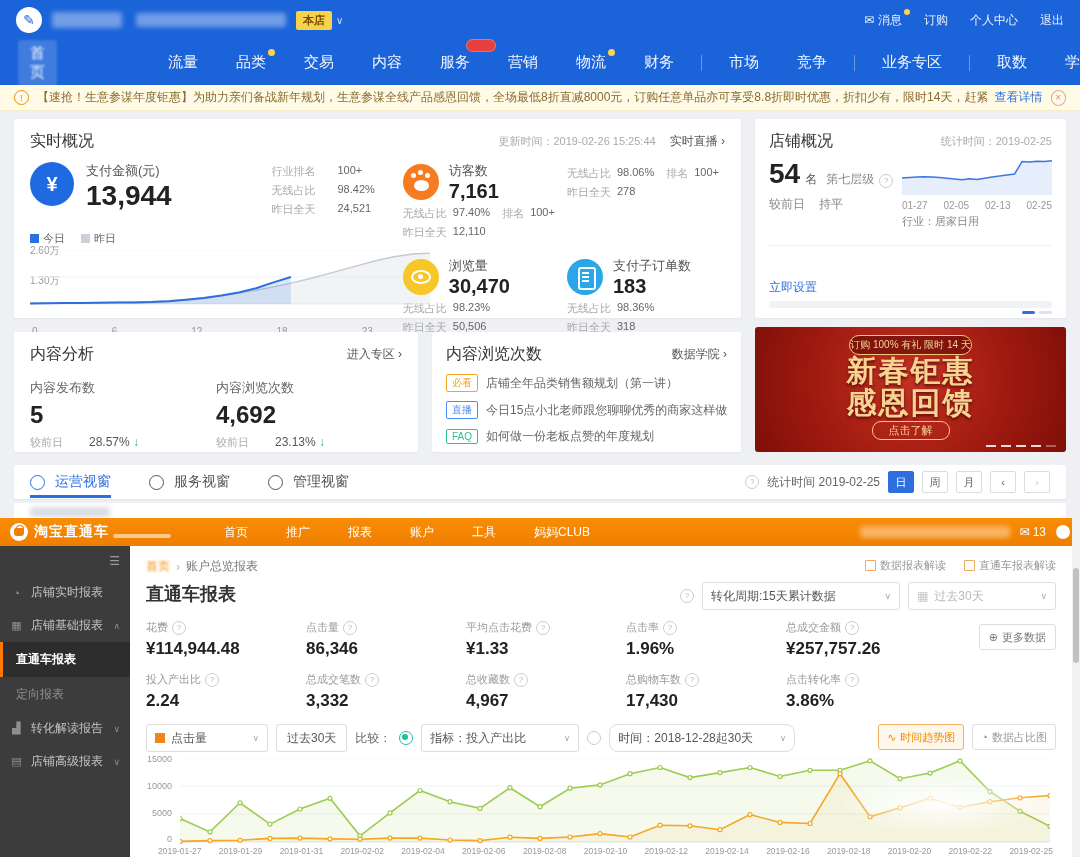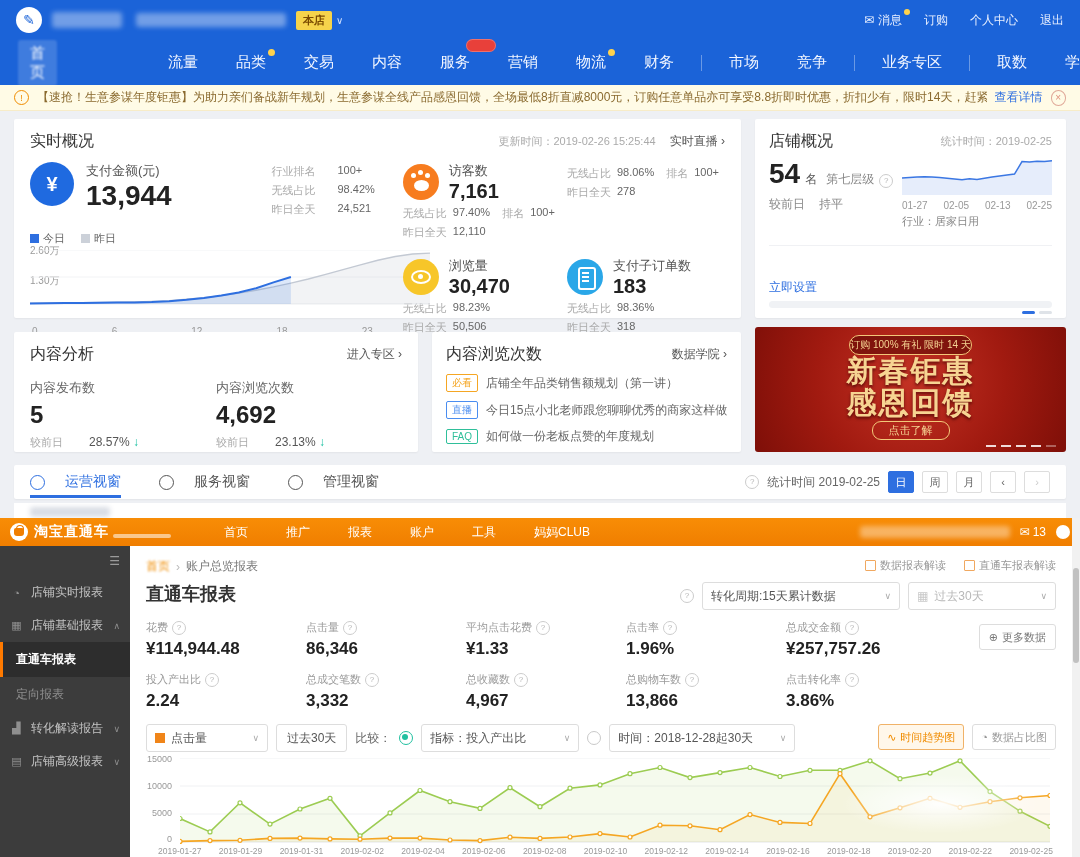--- a/index.html
+++ b/index.html
@@ -108,21 +108,21 @@
   .col-tag{font-size:10px;padding:1px 5px;border-radius:2px;border:1px solid;flex:0 0 auto;}
   
   .banner{left:755px;top:327px;width:311px;height:125px;border-radius:3px;overflow:hidden;background:radial-gradient(circle at 50% 42%,#c33224 0%,#a11a10 55%,#7e0f08 100%);text-align:center;}
   .bn-ribbon{display:inline-block;margin-top:8px;padding:2px 0;border:1px solid #f3c779;border-radius:10px;color:#f6d493;font-size:10px;background:rgba(90,8,4,.55);}
   .bn-t1,.bn-t2{font-size:30px;font-weight:bold;color:#f7d492;text-shadow:0 2px 3px rgba(60,0,0,.7);line-height:1.05;letter-spacing:2px;}
   .bn-btn{display:inline-block;margin-top:3px;padding:1px 16px;border:1px solid #f3c779;border-radius:9px;color:#f6d493;font-size:11px;cursor:pointer;}
   .bn-dashes{position:absolute;right:10px;bottom:5px;display:flex;gap:5px;}
   .bn-dash{width:10px;height:2px;background:rgba(255,255,255,.85);}
   
   .vtabs{left:14px;top:465px;width:1052px;height:34px;display:flex;align-items:center;padding:0 16px;}
-  .vtab{display:flex;align-items:center;gap:20px;font-size:14px;color:#555;margin-right:38px;height:32px;position:relative;cursor:pointer;}
+  .vtab{display:flex;align-items:center;gap:10px;font-size:14px;color:#555;margin-right:38px;height:32px;position:relative;cursor:pointer;}
   .vtab.active{color:#2e6fe0;}
   .vtab.active::after{content:'';position:absolute;left:0;right:0;bottom:0;height:3px;background:#2e6fe0;}
   .vt-ic{width:13px;height:13px;border:1.5px solid currentColor;border-radius:50%;position:relative;}
   .vt-right{margin-left:auto;display:flex;align-items:center;gap:8px;font-size:12px;color:#666;}
   .per-btn{width:24px;height:20px;border:1px solid #ddd;border-radius:2px;display:flex;align-items:center;justify-content:center;font-size:11px;color:#666;cursor:pointer;background:#fff;}
   .per-btn.active{background:#2e6fe0;border-color:#2e6fe0;color:#fff;}
   .partial{left:14px;top:503px;width:1052px;height:15px;background:#fff;overflow:hidden;}
   
   .ztcbar{left:0;top:518px;width:1080px;height:28px;background:linear-gradient(#f88d06,#f07e00);display:flex;align-items:center;padding:0 10px;color:#fff;}
   .ztc-logo{width:18px;height:18px;border-radius:50%;background:#fff;position:relative;margin-right:6px;}
@@ -614,21 +614,21 @@
             <span>总收藏数</span>
             <span class="qi">?</span>
           </div>
           <div class="zm-value">4,967</div>
         </div>
         <div class="zm-cell">
           <div class="zm-label">
             <span>总购物车数</span>
             <span class="qi">?</span>
           </div>
-          <div class="zm-value">13,866</div>
+          <div class="zm-value">17,430</div>
         </div>
         <div class="zm-cell">
           <div class="zm-label">
             <span>点击转化率</span>
             <span class="qi">?</span>
           </div>
           <div class="zm-value">3.86%</div>
         </div>
       </div>
     <span class="more-btn">
@@ -643,21 +643,21 @@
           <span class="caret">∨</span>
         </span>
       <span class="ctl-btn">过去30天</span>
       <span>比较：</span>
       <i class="radio on"></i>
       <span class="select" style="width:140px;">
           <span>指标：投入产出比</span>
           <span class="caret">∨</span>
         </span>
       <i class="radio"></i>
-      <span class="select" style="width:168px;">
+      <span class="select" style="width:168px;border-radius:9px;">
           <span>时间：2018-12-28起30天</span>
           <span class="caret">∨</span>
         </span>
     </div>
     <div class="chart-btns">
       <span class="cb trend">
           <span>∿</span>
           <span>时间趋势图</span>
         </span>
       <span class="cb ratio">

